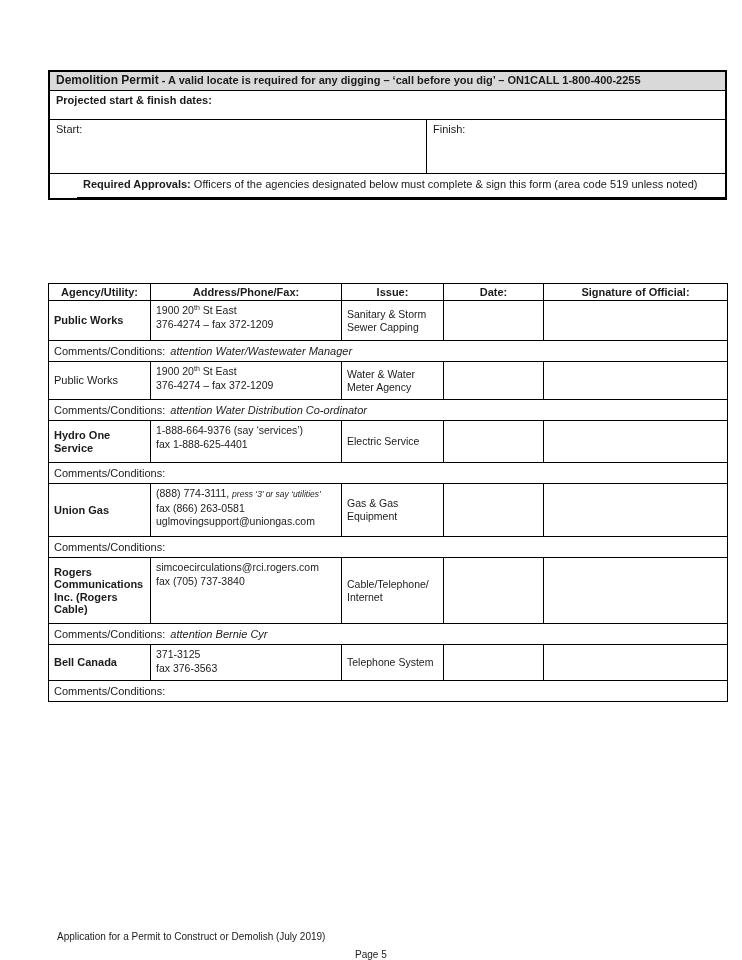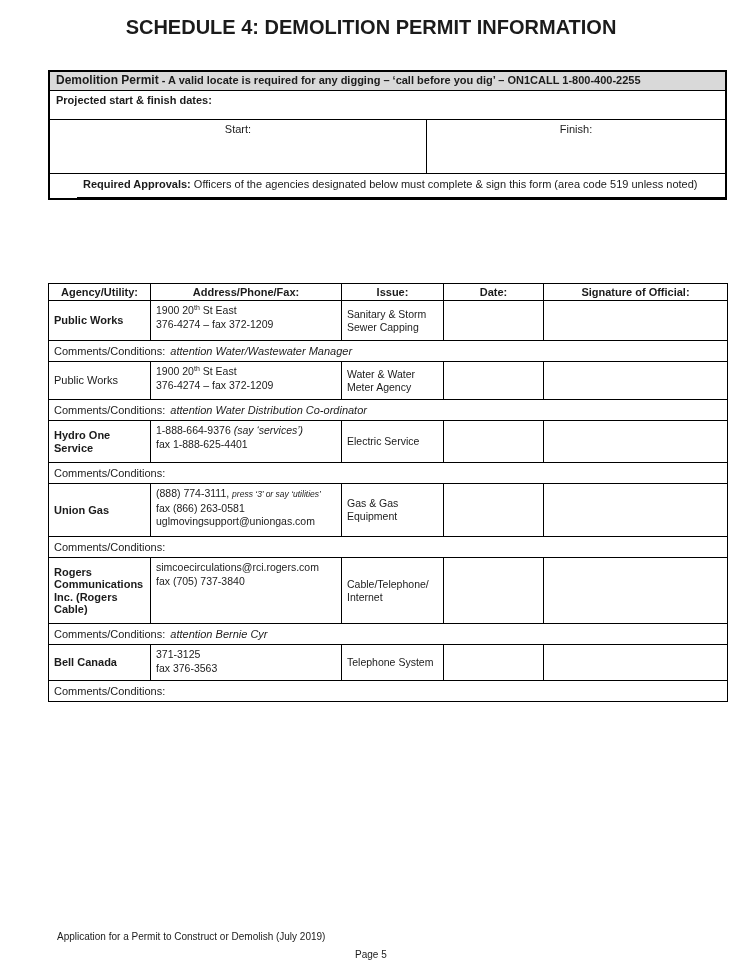--- a/index.html
+++ b/index.html
@@ -43,21 +43,20 @@
   .pb-projected {
     height: 29px;
     padding: 3px 6px 3px;
     font-weight: bold;
     border-bottom: 1px solid #000;
   }
   .pb-dates {
     display: flex;
     height: 54px;
     border-bottom: 1px solid #000;
-    text-align: center;
   }
   .pb-start {
     width: 377px;
     border-right: 1px solid #000;
     padding: 3px 6px 0;
   }
   .pb-finish { flex: 1; padding: 3px 6px 0; }
   .pb-approvals {
     height: 24px;
     padding: 4px 6px 0;
@@ -102,40 +101,39 @@
     padding-top: 3px !important;
   }
   .cell-issue { font-size: 10.5px; line-height: 13px; }
   .comments-row td {
     font-size: 11px;
     height: 21px;
   }
   .comments-row .c-value { font-style: italic; margin-left: 5px; }
   .note-row td { font-size: 10.5px; height: 20px; }
   .note-row .n-value { font-style: italic; margin-left: 14px; }
-  .it { font-style: italic; }
+  .it { }
   .it-small { font-style: italic; font-size: 8.5px; }
   sup { font-size: 7px; line-height: 0; }
 
   
   .footer {
     position: absolute;
     left: 57px;
     top: 931px;
     font-size: 10px;
     width: 500px;
   }
   .footer .pagenum { position: absolute; left: 298px; top: 18px; }
 </style>
 </head>
 <body>
 
 <div class="page">
 
-  <div class="page-title">SCHEDULE 4: DEMOLITION PERMIT INFORMATION</div>
 
   <div class="permit-box">
     <div class="pb-header">
       <span class="bold-lg">Demolition Permit</span><span class="bold"> - A valid locate is required for any digging – ‘call before you dig’ – ON1CALL 1-800-400-2255</span>
     </div>
     <div class="pb-projected">
       <span>Projected start &amp; finish dates:</span>
     </div>
     <div class="pb-dates">
       <div class="pb-start">

